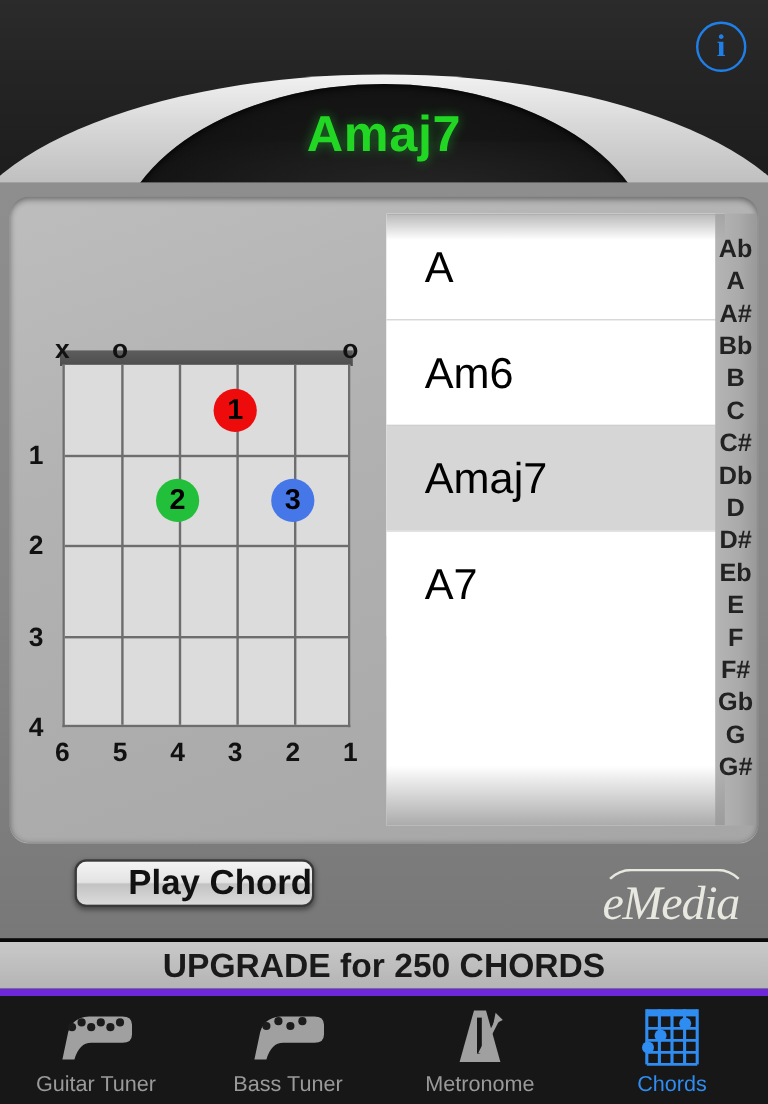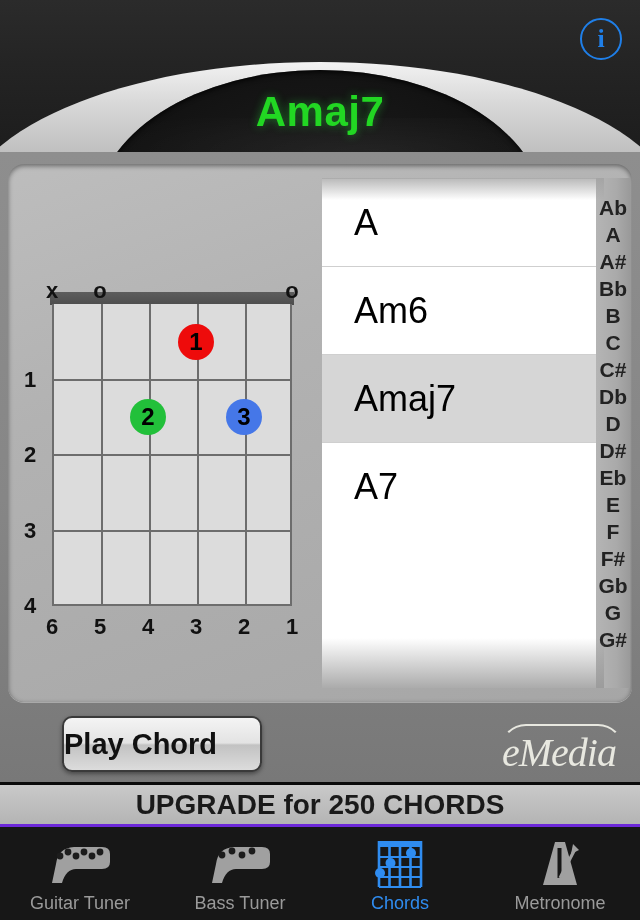--- a/index.html
+++ b/index.html
@@ -120,24 +120,24 @@
     position:absolute; left:588px; top:14px; width:34px; height:510px;
     background:linear-gradient(90deg,#b5b5b5,#aaaaaa 60%,#9a9a9a);
     display:flex; flex-direction:column; align-items:center;
     justify-content:flex-start; padding-top:16px; cursor:pointer;
   }
   .idx{ font-size:21px; font-weight:bold; color:#222; line-height:27px; }
 
   
   #playRow{ position:absolute; left:0; top:560px; width:640px; height:70px; }
   #playBtn{
-    position:absolute; left:62px; top:4px; width:200px; height:56px;
+    position:absolute; left:62px; top:4px; width:200px; height:40px;
     border-radius:10px; border:2px solid #3a3a3a;
     background:linear-gradient(180deg,#f4f4f4 0%,#e3e3e3 48%,#c2c2c2 52%,#dcdcdc 100%);
-    display:flex; align-items:center; justify-content:flex-start;
+    display:flex; align-items:center; justify-content:flex-end;
     font-size:29px; font-weight:bold; color:#111; cursor:pointer;
     box-shadow:0 2px 4px rgba(0,0,0,.4);
   }
   #logo{
     position:absolute; right:6px; top:10px; width:150px; height:52px;
     color:#e8e8e0;
   }
   #logoText{
     position:absolute; left:0; bottom:-2px; width:150px; text-align:center;
     font-family:"Liberation Serif", serif; font-style:italic;
@@ -154,21 +154,21 @@
     position:absolute; left:0; top:782px; width:640px; height:42px;
     background:linear-gradient(180deg,#c9c9c9,#b4b4b4);
     border-top:3px solid #0a0a0a;
     display:flex; align-items:center; justify-content:center;
     font-size:28px; font-weight:bold; color:#1a1a1a; cursor:pointer;
   }
 
   
   #tabbar{
     position:absolute; left:0; top:824px; width:640px; height:96px;
-    background:#171717; border-top:3px solid #6d28d9;
+    background:#171717; border-top:6px solid #6d28d9;
     display:flex;
   }
   .tab{
     flex:1; display:flex; flex-direction:column;
     align-items:center; justify-content:flex-end; padding-bottom:6px; cursor:pointer;
   }
   .tabicon{ height:56px; display:flex; align-items:center; justify-content:center; }
   .tablabel{ font-size:18px; color:#9a9a9a; margin-top:1px; }
   .tab.active .tablabel{ color:#2f8cf0; }
 </style>
@@ -281,44 +281,44 @@
         <svg width="68" height="44" viewBox="0 0 68 44">
     <path d="M6 41 L10 22 Q12 6 28 5 L56 5 Q64 5 64 12 L64 20 Q64 27 56 27 L30 27 Q20 27 16 41 Z" fill="#a0a0a0"></path>
           <circle cx="16" cy="13" r="3.4" fill="#1c1c1c"></circle>
           <circle cx="26" cy="9" r="3.4" fill="#1c1c1c"></circle>
           <circle cx="36" cy="13" r="3.4" fill="#1c1c1c"></circle>
           <circle cx="46" cy="9" r="3.4" fill="#1c1c1c"></circle>
         </svg>
       </div>
       <div class="tablabel">Bass Tuner</div>
     </div>
+    <div class="tab">
+      <div class="tabicon">
+        <svg width="50" height="52" viewBox="0 0 50 52">
+    <path d="M20 4 L30 4 L42 47 L8 47 Z" fill="#a0a0a0"></path>
+    <rect x="22.5" y="10" width="4" height="30" fill="#171717"></rect>
+    <line x1="25" y1="40" x2="40" y2="11" stroke="#a0a0a0" stroke-width="3.2"></line>
+    <path d="M38 6 L44 12 L36 16 Z" fill="#a0a0a0"></path>
+        </svg>
+      </div>
+      <div class="tablabel">Metronome</div>
+    </div>
     <div class="tab active">
       <div class="tabicon">
         <svg width="50" height="52" viewBox="0 0 50 52">
     <rect x="4" y="3" width="42" height="6" fill="#2f8cf0"></rect>
           <line x1="4" y1="3" x2="4" y2="49" stroke="#2f8cf0" stroke-width="2.6"></line>
           <line x1="14.5" y1="3" x2="14.5" y2="49" stroke="#2f8cf0" stroke-width="2.6"></line>
           <line x1="25" y1="3" x2="25" y2="49" stroke="#2f8cf0" stroke-width="2.6"></line>
           <line x1="35.5" y1="3" x2="35.5" y2="49" stroke="#2f8cf0" stroke-width="2.6"></line>
           <line x1="46" y1="3" x2="46" y2="49" stroke="#2f8cf0" stroke-width="2.6"></line>
           <line x1="4" y1="19" x2="46" y2="19" stroke="#2f8cf0" stroke-width="2.2"></line>
           <line x1="4" y1="29" x2="46" y2="29" stroke="#2f8cf0" stroke-width="2.2"></line>
           <line x1="4" y1="39" x2="46" y2="39" stroke="#2f8cf0" stroke-width="2.2"></line>
           <line x1="4" y1="49" x2="46" y2="49" stroke="#2f8cf0" stroke-width="2.2"></line>
           <circle cx="36" cy="15" r="5" fill="#2f8cf0"></circle>
         <circle cx="15.5" cy="25" r="5" fill="#2f8cf0"></circle>
         <circle cx="5" cy="35" r="5" fill="#2f8cf0"></circle>
         </svg>
       </div>
       <div class="tablabel">Chords</div>
     </div>
-    <div class="tab">
-      <div class="tabicon">
-        <svg width="50" height="52" viewBox="0 0 50 52">
-    <path d="M20 4 L30 4 L42 47 L8 47 Z" fill="#a0a0a0"></path>
-    <rect x="22.5" y="10" width="4" height="30" fill="#171717"></rect>
-    <line x1="25" y1="40" x2="40" y2="11" stroke="#a0a0a0" stroke-width="3.2"></line>
-    <path d="M38 6 L44 12 L36 16 Z" fill="#a0a0a0"></path>
-        </svg>
-      </div>
-      <div class="tablabel">Metronome</div>
-    </div>
   </div>
 
 </body></html>

